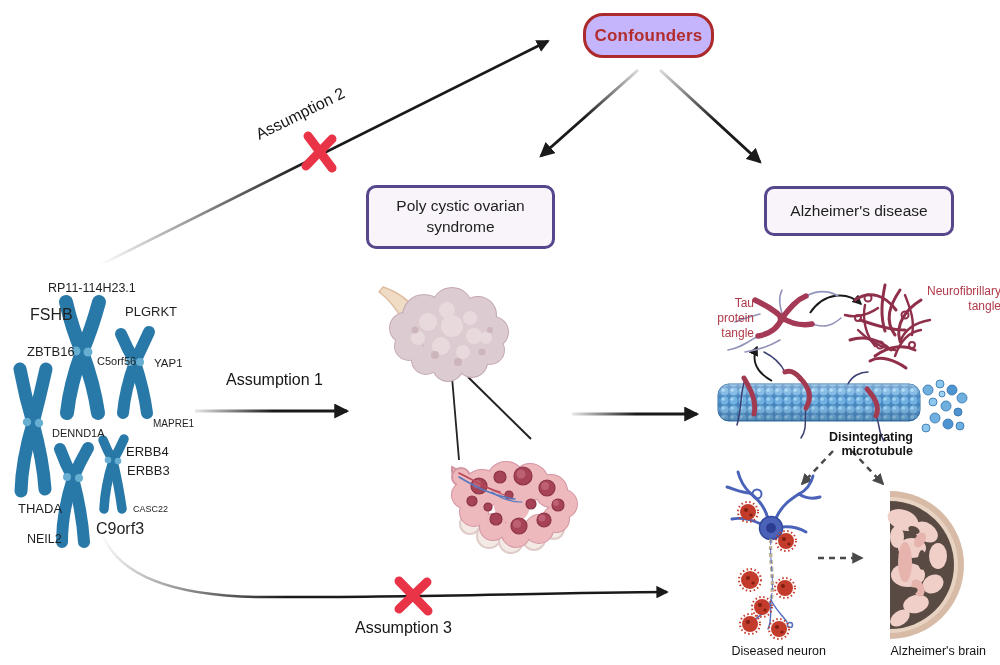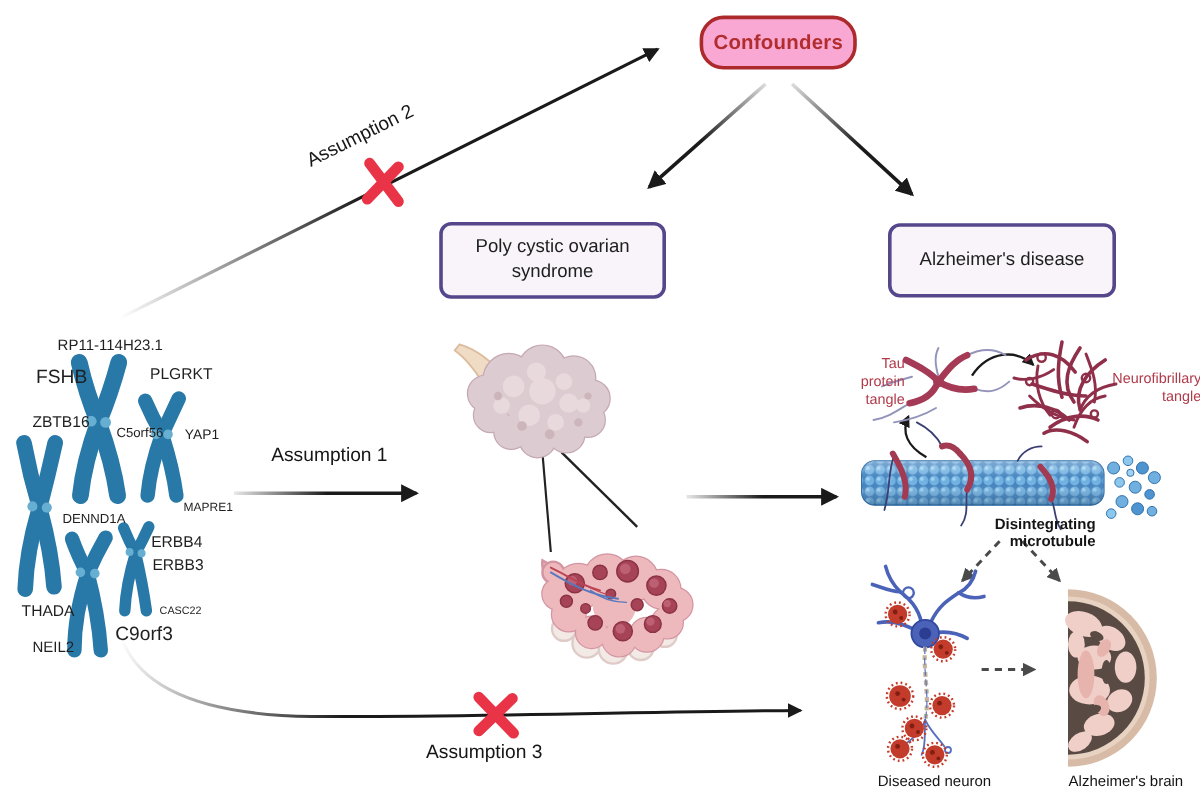--- a/index.html
+++ b/index.html
@@ -8,29 +8,29 @@
     font-family:"Liberation Sans","DejaVu Sans",sans-serif;color:#1a1a1a;
   }
   #art{position:absolute;left:0;top:0;z-index:1;}
   .txt{position:absolute;z-index:2;}
   .node-box{
     position:absolute;z-index:2;display:flex;align-items:center;justify-content:center;
     text-align:center;box-sizing:border-box;
   }
   .confounders{
     left:583px;top:13px;width:131px;height:45px;
-    border:3.5px solid #ac2a2c;border-radius:20px;background:#f9a8d4;
+    border:3.5px solid #ac2a2c;border-radius:20px;background:#c4b5fd;
     color:#b22e2e;font-weight:bold;font-size:17px;letter-spacing:.2px;
   }
   .purple-box{
     border:3px solid #56478c;border-radius:10px;background:#f8f4fa;
     color:#1e1e1e;font-size:15.5px;line-height:1.35;padding:4px 10px;
   }
   .pcos{left:366px;top:185px;width:189px;height:64px;}
-  .ad{left:740px;top:186px;width:190px;height:62px;}
+  .ad{left:764px;top:186px;width:190px;height:50px;}
   .assump{font-size:16px;color:#161616;}
   .a1{left:226px;top:371px;}
   .a2{left:252px;top:105px;transform:rotate(-26.5deg);transform-origin:center;}
   .a3{left:355px;top:619px;width:116px;}
   .gene{position:absolute;z-index:2;color:#1f1f1f;white-space:nowrap;}
   .maroon-label{color:#b03a4a;font-size:12px;line-height:1.25;text-align:right;}
   .black-label{color:#141414;font-size:12.5px;text-align:right;}
   .bold{font-weight:bold;}
 </style>
 </head>
@@ -491,18 +491,18 @@
 <div class="gene" style="left:153px;top:418px;font-size:10px">MAPRE1</div>
 <div class="gene" style="left:52px;top:427px;font-size:11px">DENND1A</div>
 <div class="gene" style="left:126px;top:444px;font-size:13px">ERBB4</div>
 <div class="gene" style="left:127px;top:463px;font-size:13px">ERBB3</div>
 <div class="gene" style="left:133px;top:504px;font-size:9px">CASC22</div>
 <div class="gene" style="left:18px;top:501px;font-size:13px">THADA</div>
 <div class="gene" style="left:96px;top:520px;font-size:16px">C9orf3</div>
 <div class="gene" style="left:27px;top:532px;font-size:12.5px">NEIL2</div>
 
 <div class="txt maroon-label" style="left:702px;top:296px;width:52px">Tau protein tangle</div>
-<div class="txt maroon-label" style="left:913px;top:308px;width:88px">Neurofibrillary tangle</div>
+<div class="txt maroon-label" style="left:913px;top:284px;width:88px">Neurofibrillary tangle</div>
 <div class="txt black-label bold" style="left:763px;top:430px;width:150px">Disintegrating microtubule</div>
 <div class="txt black-label" style="left:718px;top:644px;width:108px">Diseased neuron</div>
 <div class="txt black-label" style="left:876px;top:644px;width:110px">Alzheimer's brain</div>
 
 </div>
 
 </body></html>

